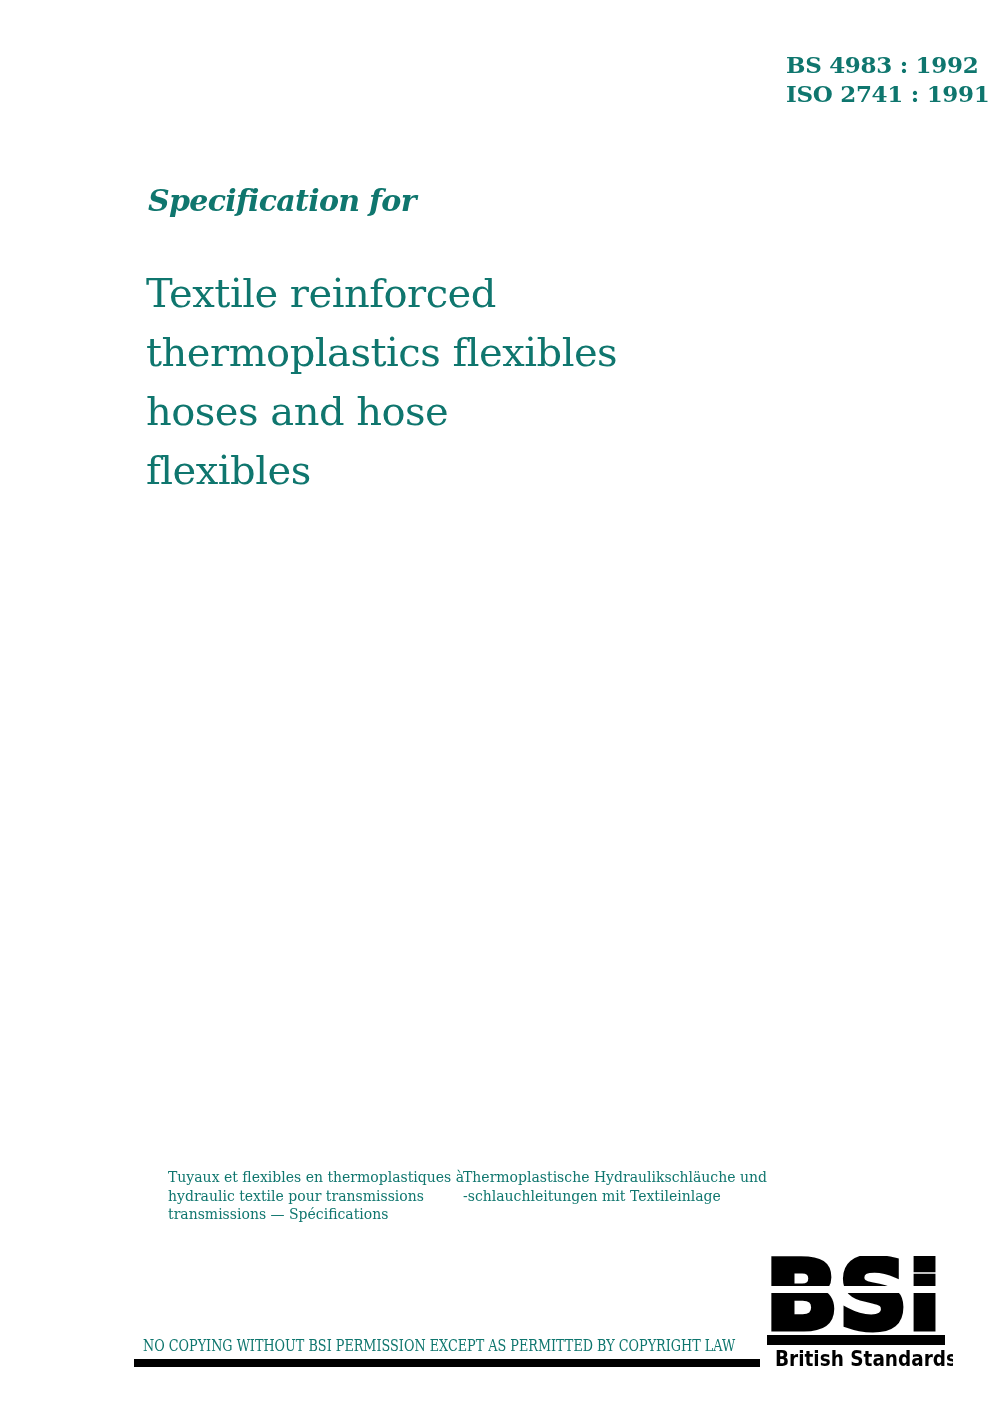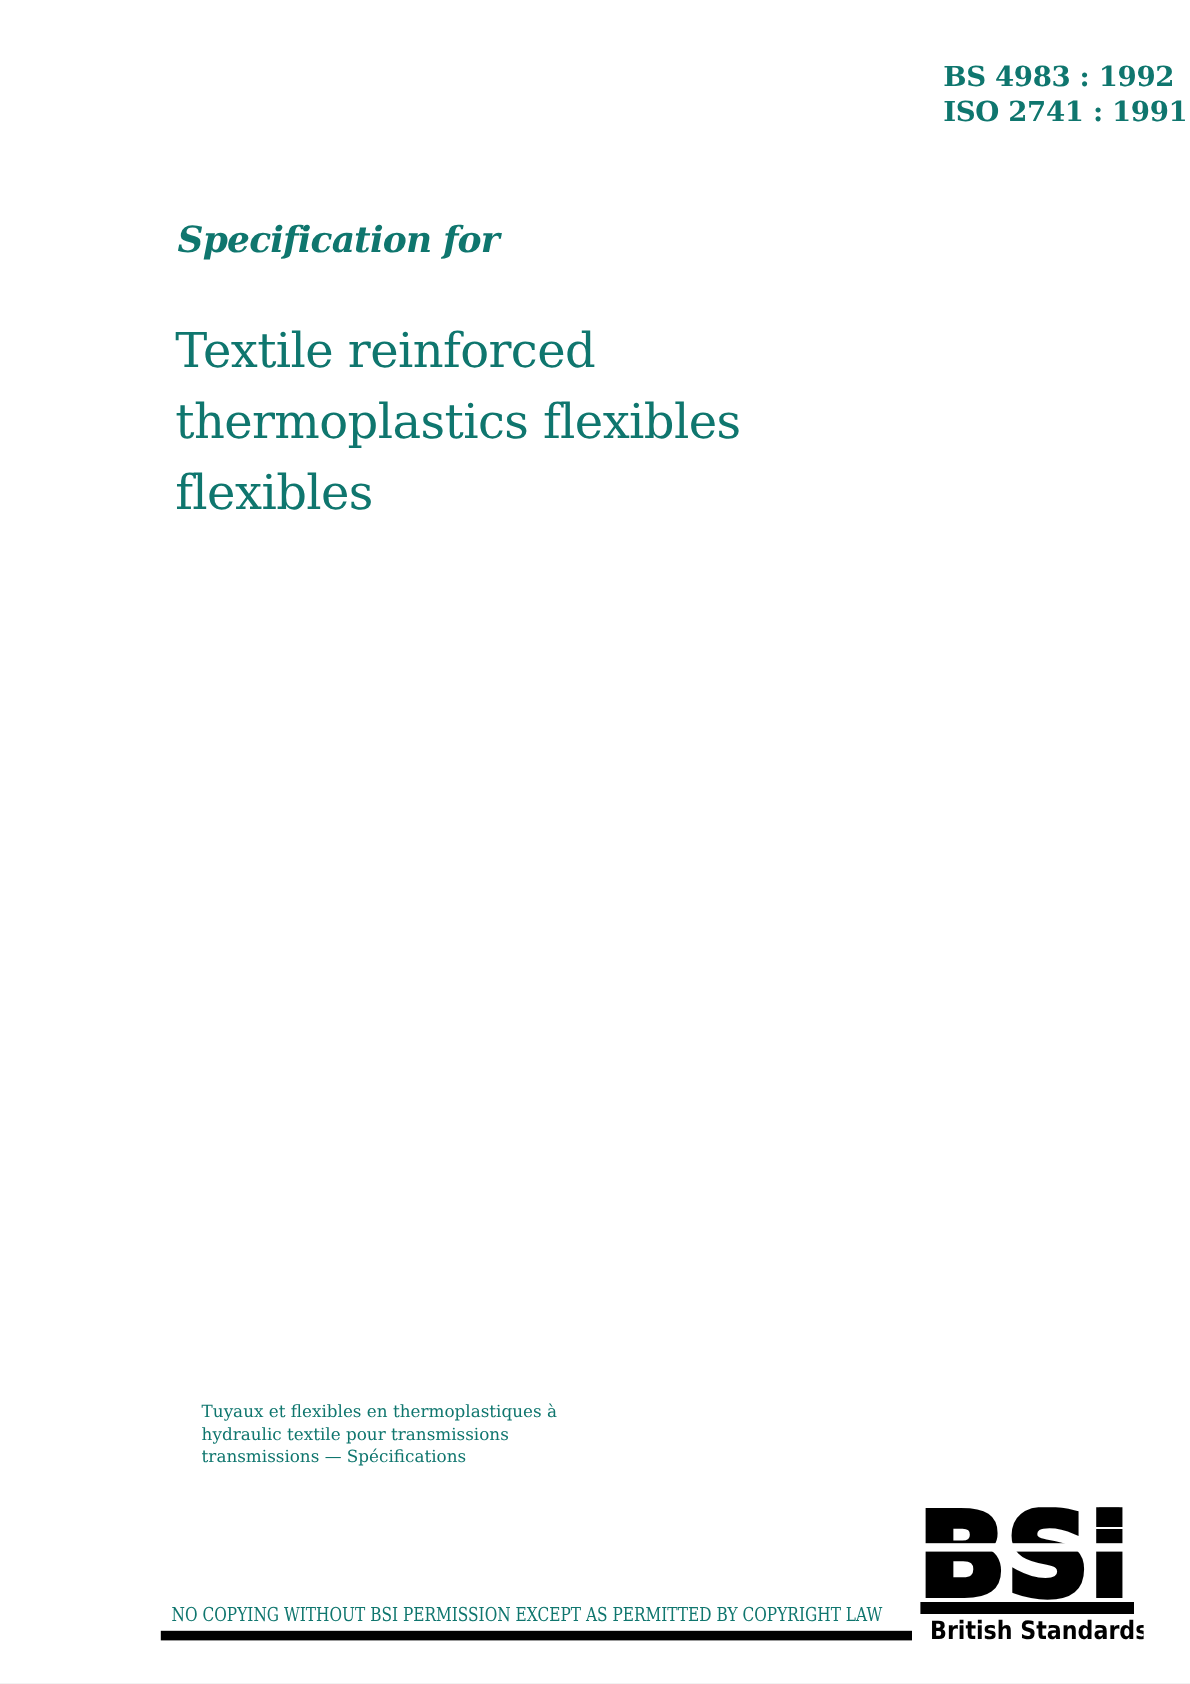--- a/index.html
+++ b/index.html
@@ -91,29 +91,34 @@
   <div class="abs doc-ref">
     <div>BS 4983 : 1992</div>
     <div>ISO 2741 : 1991</div>
   </div>
 
   <div class="abs kicker">Specification for</div>
 
   <div class="abs title">
     <div>Textile reinforced</div>
     <div>thermoplastics flexibles</div>
+    <div>hoses and hose</div>
     <div>flexibles</div>
   </div>
 
   <div class="abs subtitle subtitle-fr">
     <div>Tuyaux et flexibles en thermoplastiques à</div>
     <div>hydraulic textile pour transmissions</div>
     <div>transmissions — Spécifications</div>
   </div>
 
+  <div class="abs subtitle subtitle-de">
+    <div>Thermoplastische Hydraulikschläuche und</div>
+    <div>-schlauchleitungen mit Textileinlage</div>
+  </div>
 
   <div class="abs copyright-notice">NO COPYING WITHOUT BSI PERMISSION EXCEPT AS PERMITTED BY COPYRIGHT LAW</div>
   <div class="abs copyright-bar"></div>
 
   <svg class="abs bsi-logo" width="190" height="115" viewBox="0 0 190 115" xmlns="http://www.w3.org/2000/svg">
     <text x="2" y="73" font-family="DejaVu Sans, sans-serif" font-weight="bold" font-size="96" textLength="176" lengthAdjust="spacingAndGlyphs" fill="#000000" stroke="#000000" stroke-width="5" paint-order="stroke">BSi</text>
     <rect x="0" y="30" width="190" height="7" fill="#ffffff"></rect>
     <rect x="4" y="79" width="178" height="10" fill="#000000"></rect>
     <text x="12" y="110" font-family="DejaVu Sans, sans-serif" font-weight="bold" font-size="21" textLength="182" lengthAdjust="spacingAndGlyphs" fill="#000000">British Standards</text>
   </svg>

